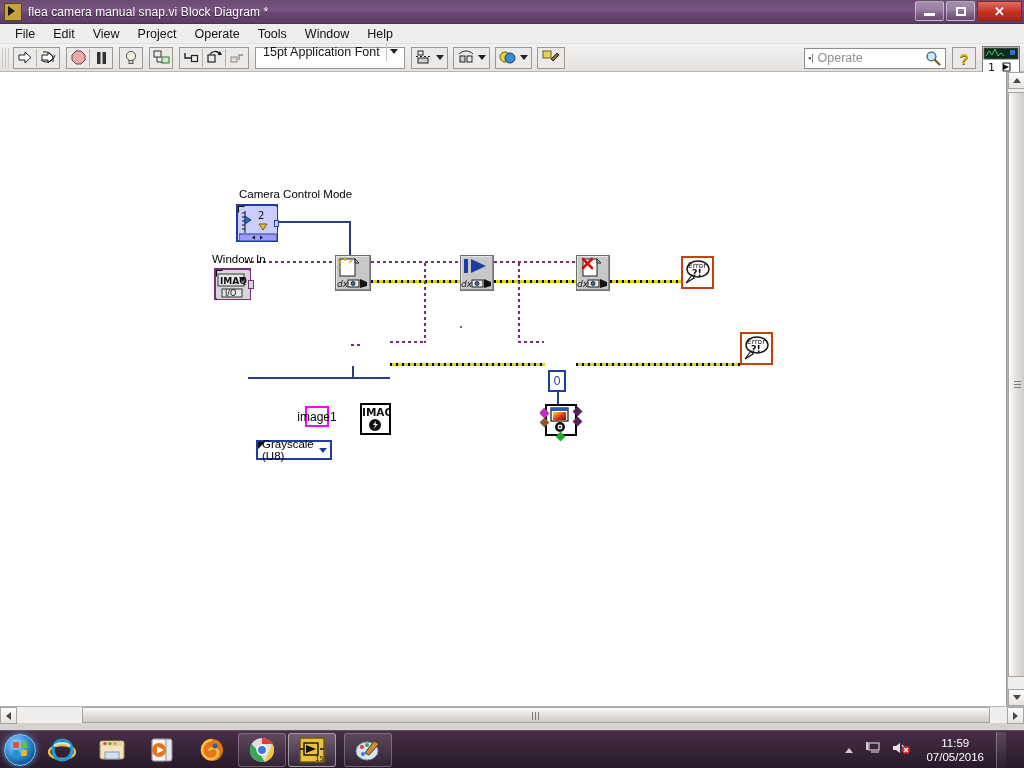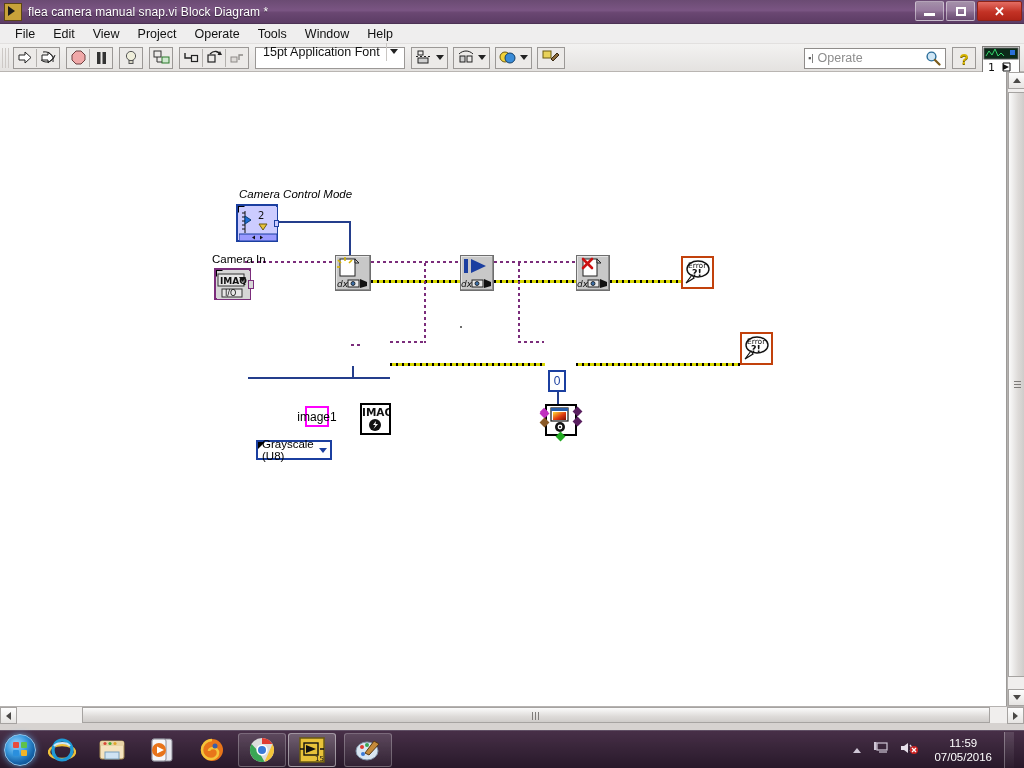--- a/index.html
+++ b/index.html
@@ -191,21 +191,21 @@
     border-radius:3px;
   }
   .tb-task.active {
     background: linear-gradient(to bottom, rgba(255,255,255,.24), rgba(255,255,255,.07));
     border:1px solid rgba(255,255,255,.45);
   }
   .tb-task.grouped {
     background: linear-gradient(to bottom, rgba(255,255,255,.13), rgba(255,255,255,.04));
     border:1px solid rgba(255,255,255,.26);
   }
-  #tray { position:absolute; right:10px; top:0; height:38px; display:flex; align-items:center; }
+  #tray { position:absolute; right:18px; top:0; height:38px; display:flex; align-items:center; }
   #clock { color:#fff; font-size:11.5px; text-align:center; line-height:14px; padding:0 10px; }
   #showdesk { width:10px; height:36px; border-left:1px solid rgba(255,255,255,.3); margin-left:2px;
     background: linear-gradient(to bottom, rgba(255,255,255,.12), rgba(255,255,255,.02)); }
 
   
   .node { position:absolute; }
   .label-txt { position:absolute; font-size:11.5px; color:#000; white-space:nowrap; }
 
   
   .fnode {
@@ -432,40 +432,40 @@
 
     <div class="wire w-err" style="left:351px; top:272px; width:11px; height:2px;"></div>
 
     <div class="wire w-blue" style="left:352px; top:305px; width:38px; height:2px;"></div>
     <div class="wire w-blue" style="left:256px; top:294px; width:2px; height:0px;"></div>
     <div class="wire w-blue" style="left:248px; top:305px; width:104px; height:2px;"></div>
     <div class="wire w-blue" style="left:352px; top:294px; width:2px; height:13px;"></div>
 
     <div class="wire w-blue" style="left:557px; top:320px; width:2px; height:14px;"></div>
 
-    <div class="label-txt" style="left:239px; top:116px;font-style:italic;">Camera Control Mode</div>
+    <div class="label-txt" style="left:239px; top:116px;">Camera Control Mode</div>
 
     <div class="node enum-ctrl" style="left:236px; top:132px; width:42px; height:38px;">
       <div class="corner-tri"></div>
       <svg width="38" height="34" viewBox="0 0 38 34" style="position:absolute;left:1px;top:1px">
         <rect x="0" y="0" width="38" height="34" fill="#ccccff"></rect>
         <path d="M6 4v22" stroke="#111" stroke-width="1"></path>
         <path d="M3 6h3M3 10h3M3 14h3M3 18h3M3 22h3" stroke="#111" stroke-width="1"></path>
         <polygon points="6,9 6,17 12,13" fill="#1b6ed8" stroke="#0c3f73" stroke-width="1"></polygon>
         <text x="19" y="12" font-family="DejaVu Sans" font-size="10" fill="#111">2</text>
         <polygon points="20,17 28,17 24,23" fill="#e8c23a" stroke="#6b5b10" stroke-width="1"></polygon>
         <rect x="0" y="27" width="38" height="7" fill="#9a9aff" stroke="#1b3fa0" stroke-width="1"></rect>
         <polygon points="16,28.5 16,32.5 13,30.5" fill="#111"></polygon>
         <polygon points="21,28.5 21,32.5 24,30.5" fill="#111"></polygon>
       </svg>
 
       <div style="position:absolute;right:-3px;top:14px;width:5px;height:7px;background:#ccccff;border:1px solid #1b3fa0;"></div>
     </div>
 
-    <div class="label-txt" style="left:212px; top:181px;">Camera In</div>
+    <div class="label-txt" style="left:212px; top:181px;">Window In</div>
 
     <div class="node refnum-ctrl" style="left:214px; top:196px; width:37px; height:32px;">
       <div class="corner-tri"></div>
       <svg width="33" height="28" viewBox="0 0 33 28" style="position:absolute;left:1px;top:1px">
         <rect x="0" y="0" width="33" height="28" fill="#d6d6d6"></rect>
         <rect x="1" y="3" width="26" height="12" fill="#e6e6e6" stroke="#333" stroke-width="1"></rect>
         <text x="3" y="13" font-family="DejaVu Sans" font-size="9" font-weight="bold" fill="#111">IMAQ</text>
         <polygon points="22,6 29,6 25.5,11" fill="#111"></polygon>
         <rect x="5" y="18" width="20" height="8" fill="#e6e6e6" stroke="#333" stroke-width="1"></rect>
         <text x="8" y="25" font-family="DejaVu Sans" font-size="8" fill="#111">I/O</text>

